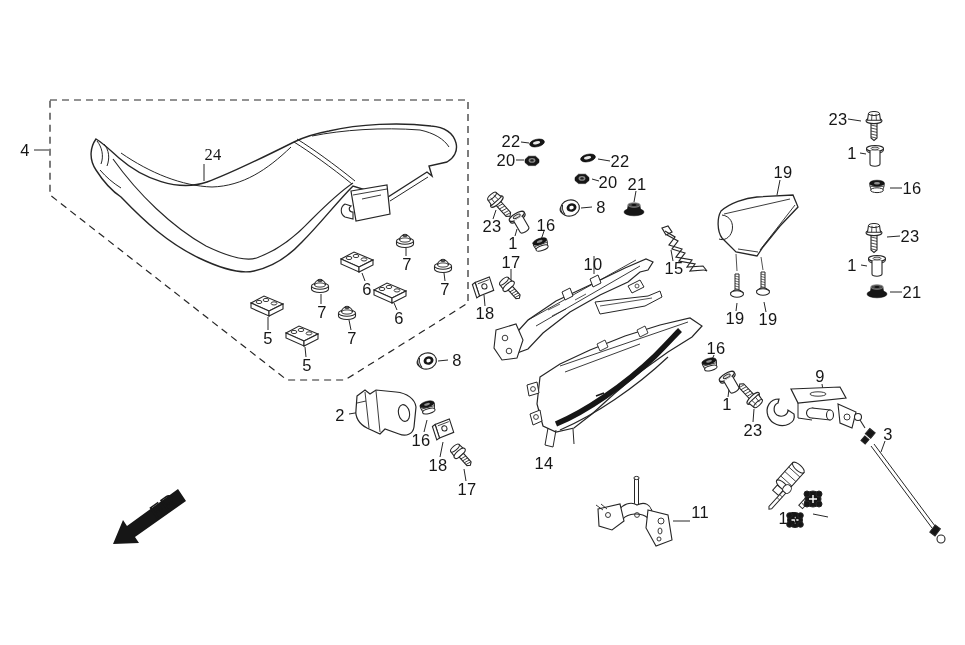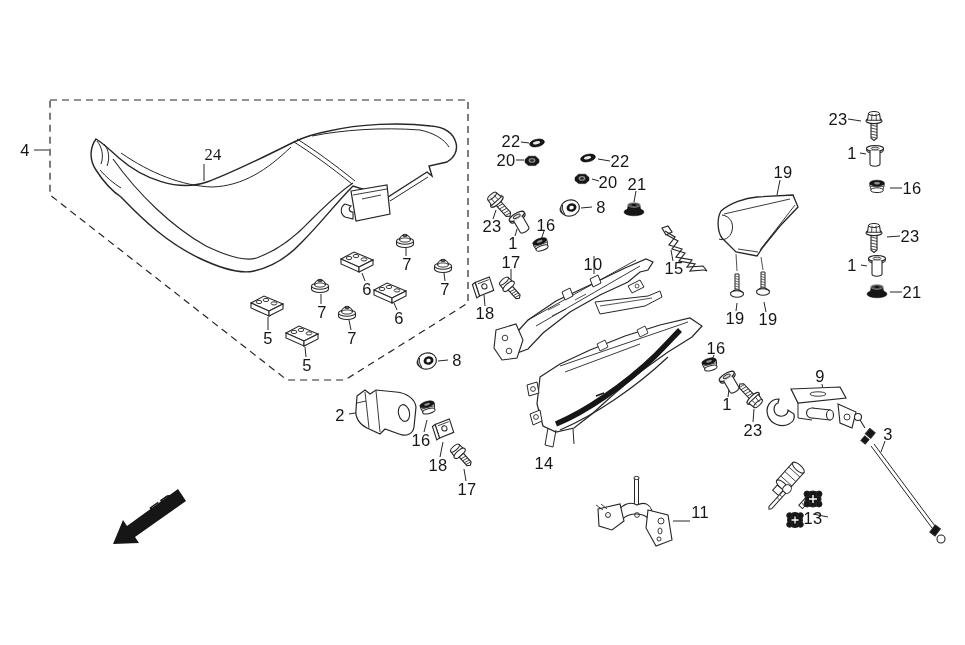--- a/index.html
+++ b/index.html
@@ -358,17 +358,17 @@
       <div class="callout" style="left: 457px; top: 360px;">8</div>
       <div class="callout" style="left: 340px; top: 415px;">2</div>
       <div class="callout" style="left: 421px; top: 440px;">16</div>
       <div class="callout" style="left: 438px; top: 465px;">18</div>
       <div class="callout" style="left: 467px; top: 489px;">17</div>
       <div class="callout" style="left: 544px; top: 452px; margin-top: 11px;">14</div>
       <div class="callout" style="left: 716px; top: 348px;">16</div>
       <div class="callout" style="left: 727px; top: 404px;">1</div>
       <div class="callout" style="left: 753px; top: 430px;">23</div>
       <div class="callout" style="left: 700px; top: 512px;">11</div>
-      <div class="callout" style="left: 813px; top: 518px;">13</div>
+      <div class="callout" style="left: 788px; top: 518px;">13</div>
       <div class="callout" style="left: 820px; top: 376px;">9</div>
       <div class="callout" style="left: 888px; top: 434px;">3</div>
     </div>
 </div>
 
 </body></html>

